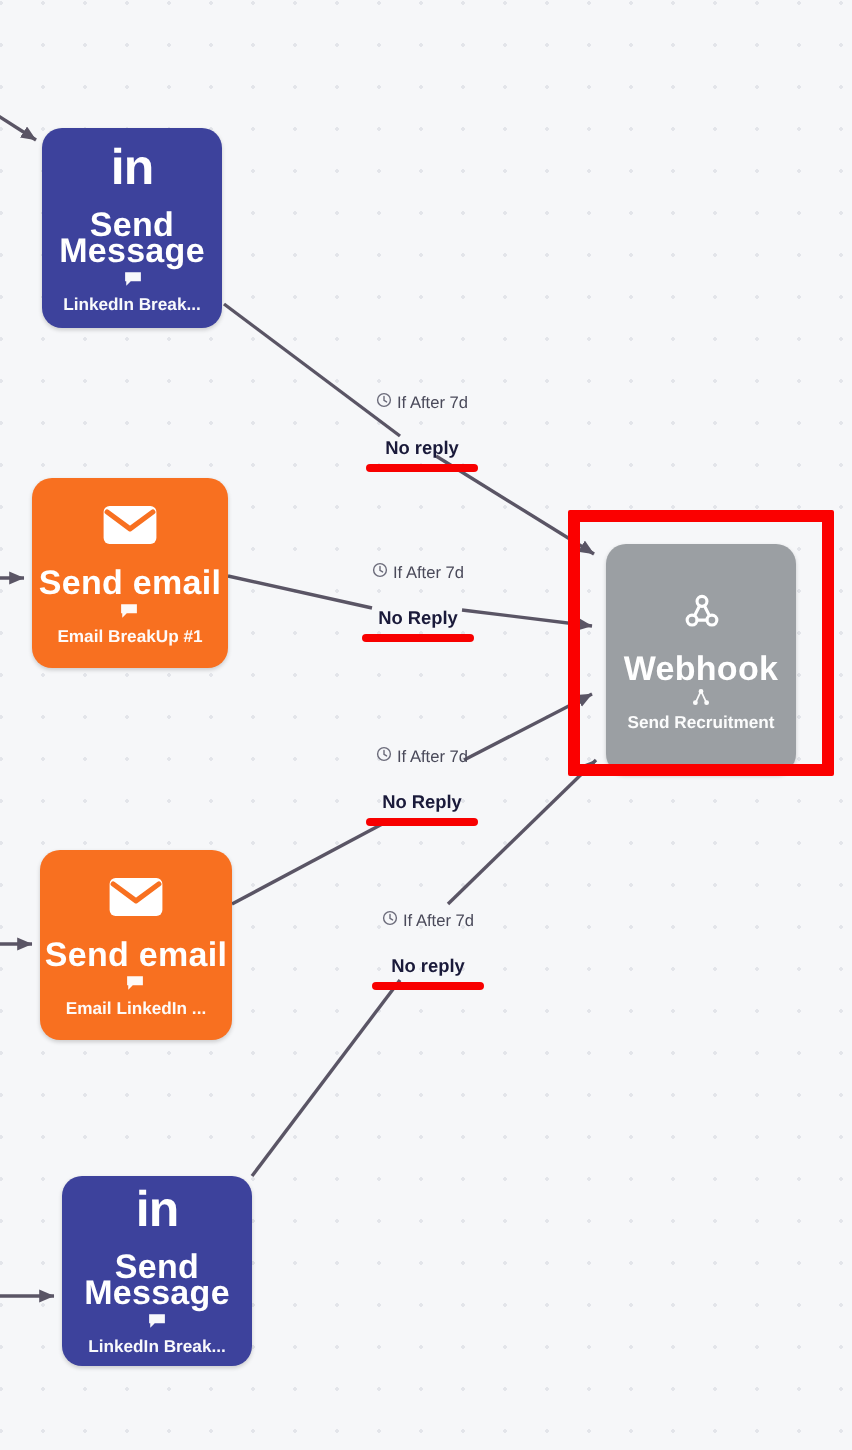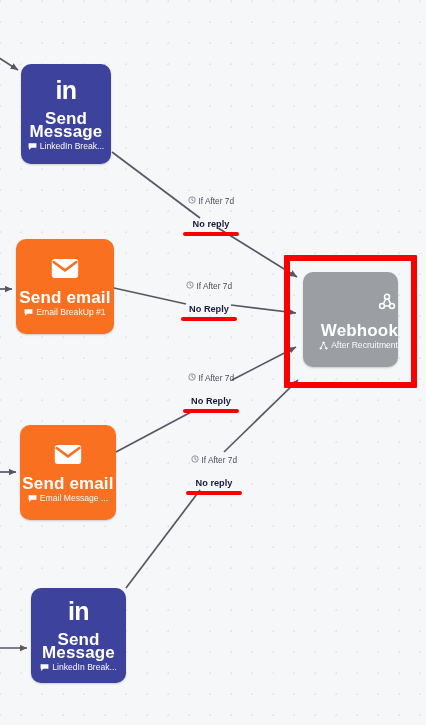--- a/index.html
+++ b/index.html
@@ -62,28 +62,29 @@
   }
   .node-title {
     font-size: 17px;
     font-weight: 700;
     letter-spacing: 0.15px;
     line-height: 13px;
   }
   .node-sub {
     margin-top: 3px;
     font-size: 8.6px;
-    font-weight: 400;
+    font-weight: 700;
     line-height: 11px;
     display: flex;
     align-items: center;
     justify-content: center;
     gap: 3px;
     white-space: nowrap;
     opacity: 0.97;
+    flex-direction: column;
   }
   .node-sub .mini-icon { display: inline-flex; align-items: center; }
 
   
   .edge-label {
     position: absolute;
     display: flex;
     flex-direction: column;
     align-items: center;
     width: 100px;
@@ -197,38 +198,38 @@
         <path d="M2.6 4 L14 12.4 L25.4 4" fill="none" stroke="#f87020" stroke-width="2.6" stroke-linejoin="round" stroke-linecap="round"></path>
       </svg>
     </div>
     <div class="node-title">Send email</div>
     <div class="node-sub">
       <span class="mini-icon">
         <svg width="9" height="9" viewBox="0 0 16 16">
             <path fill="#fff" d="M1 2h14v8H6l-4 4V10H1z"></path>
           </svg>
       </span>
-      <span>Email Message ...</span>
+      <span>Email LinkedIn ...</span>
     </div>
   </div>
 
   <div class="node linkedin" id="n3" style="left: 31px; top: 588px; width: 95px; height: 95px;">
     <div class="node-icon in-glyph">in</div>
     <div class="node-title">Send Message</div>
     <div class="node-sub">
       <span class="mini-icon">
         <svg width="9" height="9" viewBox="0 0 16 16">
             <path fill="#fff" d="M1 2h14v8H6l-4 4V10H1z"></path>
           </svg>
       </span>
       <span>LinkedIn Break...</span>
     </div>
   </div>
 
-  <div class="node webhook" id="n4" style="left: 303px; top: 272px; width: 95px; height: 95px; align-items: flex-end;">
+  <div class="node webhook" id="n4" style="left: 303px; top: 272px; width: 95px; height: 115px;">
     <div class="node-icon">
       <svg width="22" height="22" viewBox="0 0 24 24" fill="none" stroke="#ffffff" stroke-width="1.7" stroke-linecap="round" stroke-linejoin="round">
         <circle cx="12" cy="6.2" r="2.7"></circle>
         <circle cx="6.6" cy="16.4" r="2.7"></circle>
         <circle cx="17.4" cy="16.4" r="2.7"></circle>
         <path d="M10.7 8.6 L8 13.9"></path>
         <path d="M13.3 8.6 L16 13.9"></path>
         <path d="M9.3 16.4 L14.7 16.4"></path>
       </svg>
     </div>
@@ -236,21 +237,21 @@
     <div class="node-sub">
       <span class="mini-icon">
         <svg width="9" height="9" viewBox="0 0 16 16" fill="none" stroke="#fff" stroke-width="1.5" stroke-linecap="round">
           <circle cx="8" cy="3" r="1.4" fill="#fff"></circle>
           <circle cx="3" cy="13" r="1.4" fill="#fff"></circle>
           <circle cx="13" cy="13" r="1.4" fill="#fff"></circle>
           <path d="M7.2 4.4 L3.8 11.6"></path>
           <path d="M8.8 4.4 L12.2 11.6"></path>
         </svg>
       </span>
-      <span>After Recruitment</span>
+      <span>Send Recruitment</span>
     </div>
   </div>
 
   <div class="edge-label" id="el0" style="left: 161px; top: 196px;">
     <div class="cond">
       <span>
         <svg width="8" height="8" viewBox="0 0 16 16" fill="none" stroke="#6b6b7a" stroke-width="1.4">
           <circle cx="8" cy="8" r="6.4"></circle>
             <path d="M8 4.4V8.3l2.6 1.6" stroke-linecap="round"></path>
         </svg>

